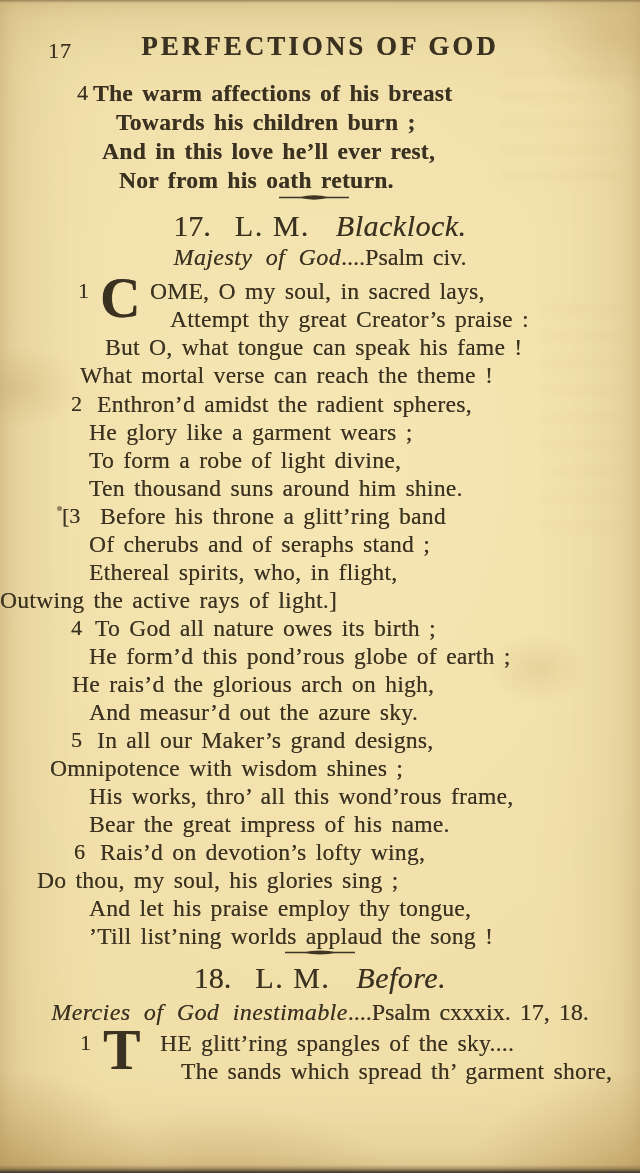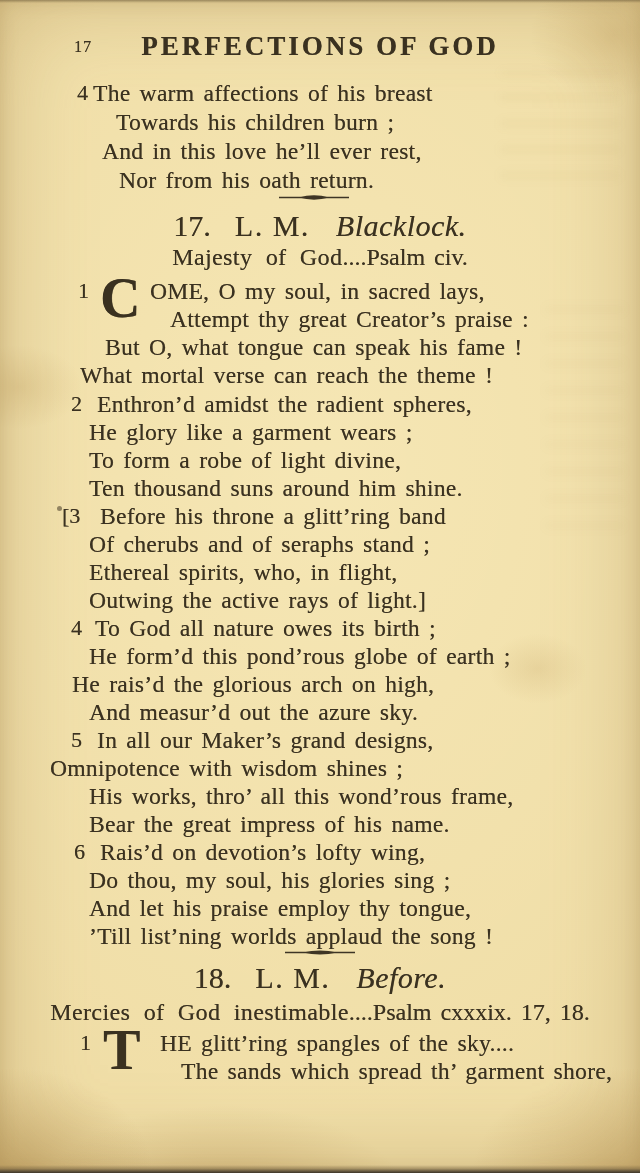--- a/index.html
+++ b/index.html
@@ -24,39 +24,39 @@
   .ghost{position:absolute;filter:blur(4px);opacity:.55;pointer-events:none;}
   .g1{left:500px;top:70px;width:120px;height:110px;
       background:repeating-linear-gradient(0deg, rgba(165,130,75,.10) 0 9px, transparent 9px 26px);}
   .g2{left:545px;top:300px;width:80px;height:230px;
       background:repeating-linear-gradient(0deg, rgba(165,130,75,.08) 0 9px, transparent 9px 27px);}
   .speck{position:absolute;left:57px;top:506px;width:5px;height:5px;border-radius:50%;
       background:rgba(70,58,38,.55);}
 
   .ink{text-shadow:0.2px 0.3px 0.5px rgba(58,49,32,.65);}
 
-  .pgnum{position:absolute;left:48px;top:38px;font-size:16px;letter-spacing:1px;margin-left:26px;}
+  .pgnum{position:absolute;left:48px;top:38px;font-size:22px;letter-spacing:1px;}
   .running-header{position:absolute;left:0;right:0;top:31px;text-align:center;
     font-size:27px;font-weight:bold;letter-spacing:3px;}
 
   .verse{position:absolute;left:0;width:640px;}
   .vline{font-size:23.5px;line-height:28px;letter-spacing:.3px;word-spacing:3px;white-space:nowrap;}
-  .cm .vline{line-height:29px;}
+  .cm .vline{line-height:29px;font-weight:bold;}
   .vnum{position:absolute;font-size:22px;top:1px;}
 
   .dropcap{position:absolute;font-size:56px;line-height:46px;font-weight:bold;top:-2px;
     letter-spacing:0;}
 
   .divider{position:absolute;}
   .hymn-head{position:absolute;left:0;right:0;text-align:center;font-size:30px;line-height:30px;}
   .hymn-head .num{margin-right:24px;}
   .hymn-head .meter{margin-right:26px;letter-spacing:1.5px;}
   .hymn-head .author{font-style:italic;letter-spacing:.5px;}
   .hymn-sub{position:absolute;left:0;right:0;text-align:center;font-size:24px;line-height:30px;}
-  .hymn-sub .it{word-spacing:7px;letter-spacing:.4px;}
+  .hymn-sub .it{font-style:italic;word-spacing:7px;letter-spacing:.4px;}
   .hymn-sub .rm{word-spacing:3px;}
 </style>
 </head>
 <body>
 
 <div class="page">
 
   <div class="edge-top"></div>
   <div class="ghost g1"></div>
   <div class="ghost g2"></div>
@@ -102,21 +102,21 @@
     <div class="vline ink" style="padding-left:89px">He glory like a garment wears ;</div>
     <div class="vline ink" style="padding-left:89px">To form a robe of light divine,</div>
     <div class="vline ink" style="padding-left:89px">Ten thousand suns around him shine.</div>
   </section>
 
   <section class="verse" style="top:502px">
     <span class="vnum ink" style="left:62px">[3</span>
     <div class="vline ink" style="padding-left:100px">Before his throne a glitt’ring band</div>
     <div class="vline ink" style="padding-left:89px">Of cherubs and of seraphs stand ;</div>
     <div class="vline ink" style="padding-left:89px">Ethereal spirits, who, in flight,</div>
-    <div class="vline ink" style="padding-left:89px">Outwing the active rays of light.]</div>
+    <div class="vline ink" style="">Outwing the active rays of light.]</div>
   </section>
 
   <section class="verse" style="top:614px">
     <span class="vnum ink" style="left:71px">4</span>
     <div class="vline ink" style="padding-left:95px">To God all nature owes its birth ;</div>
     <div class="vline ink" style="padding-left:89px">He form’d this pond’rous globe of earth ;</div>
     <div class="vline ink" style="padding-left:72px">He rais’d the glorious arch on high,</div>
     <div class="vline ink" style="padding-left:89px">And measur’d out the azure sky.</div>
   </section>
 
@@ -124,21 +124,21 @@
     <span class="vnum ink" style="left:71px">5</span>
     <div class="vline ink" style="padding-left:97px">In all our Maker’s grand designs,</div>
     <div class="vline ink" style="padding-left:50px">Omnipotence with wisdom shines ;</div>
     <div class="vline ink" style="padding-left:89px">His works, thro’ all this wond’rous frame,</div>
     <div class="vline ink" style="padding-left:89px">Bear the great impress of his name.</div>
   </section>
 
   <section class="verse" style="top:838px">
     <span class="vnum ink" style="left:74px">6</span>
     <div class="vline ink" style="padding-left:100px">Rais’d on devotion’s lofty wing,</div>
-    <div class="vline ink" style="padding-left:89px">Do thou, my soul, his glories sing ;</div>
+    <div class="vline ink" style="padding-left:37px">Do thou, my soul, his glories sing ;</div>
     <div class="vline ink" style="padding-left:89px">And let his praise employ thy tongue,</div>
     <div class="vline ink" style="padding-left:89px">’Till list’ning worlds applaud the song !</div>
   </section>
 
   <div class="divider" style="top:944px;left:285px">
     <svg width="70" height="11" viewBox="0 0 70 11">
       <line x1="0" y1="5.5" x2="70" y2="5.5" stroke="#3e3525" stroke-width="1.6"></line>
       <path d="M18 5.5 Q35 1.6 52 5.5 Q35 9.4 18 5.5 Z" fill="#3e3525"></path>
     </svg>
   </div>

